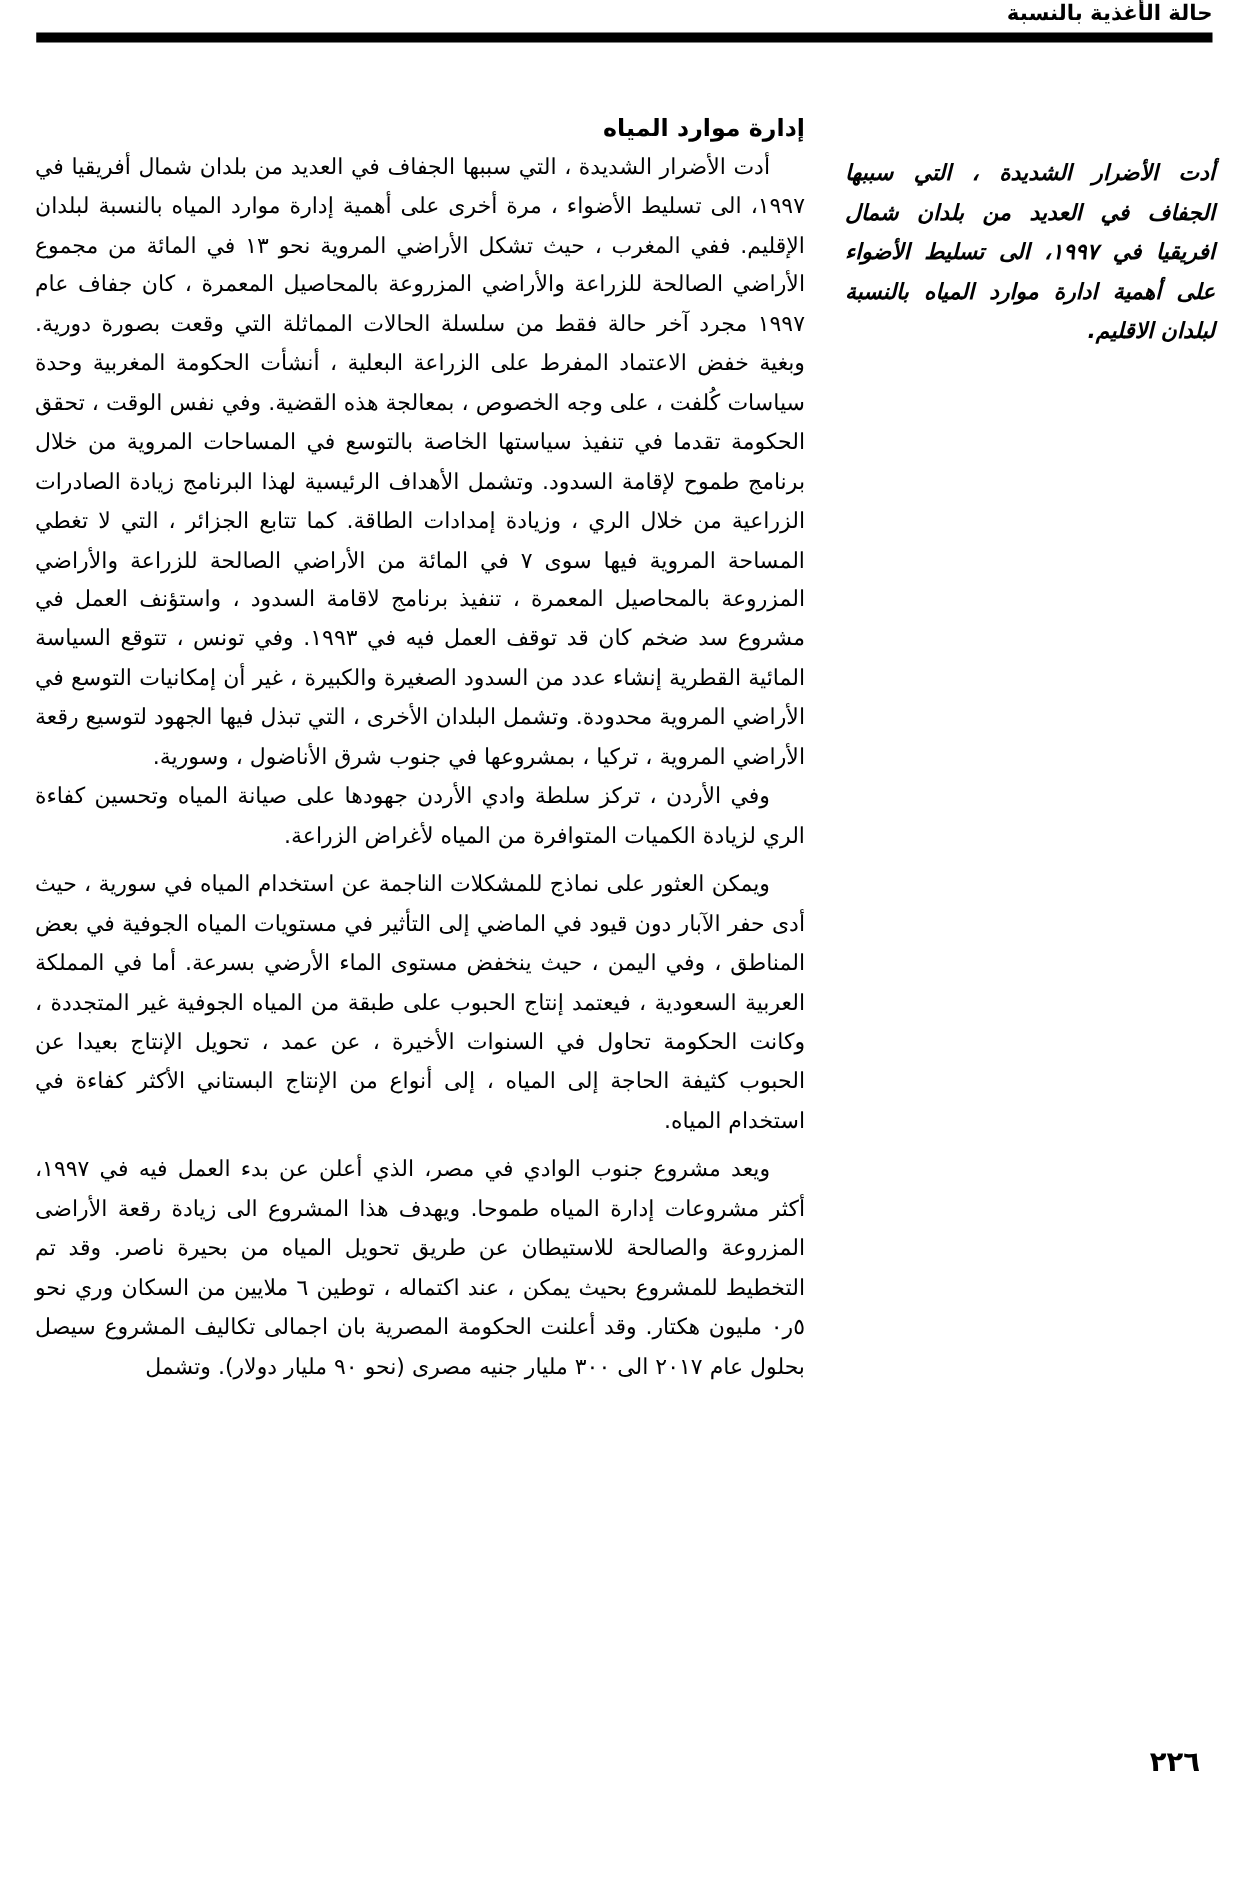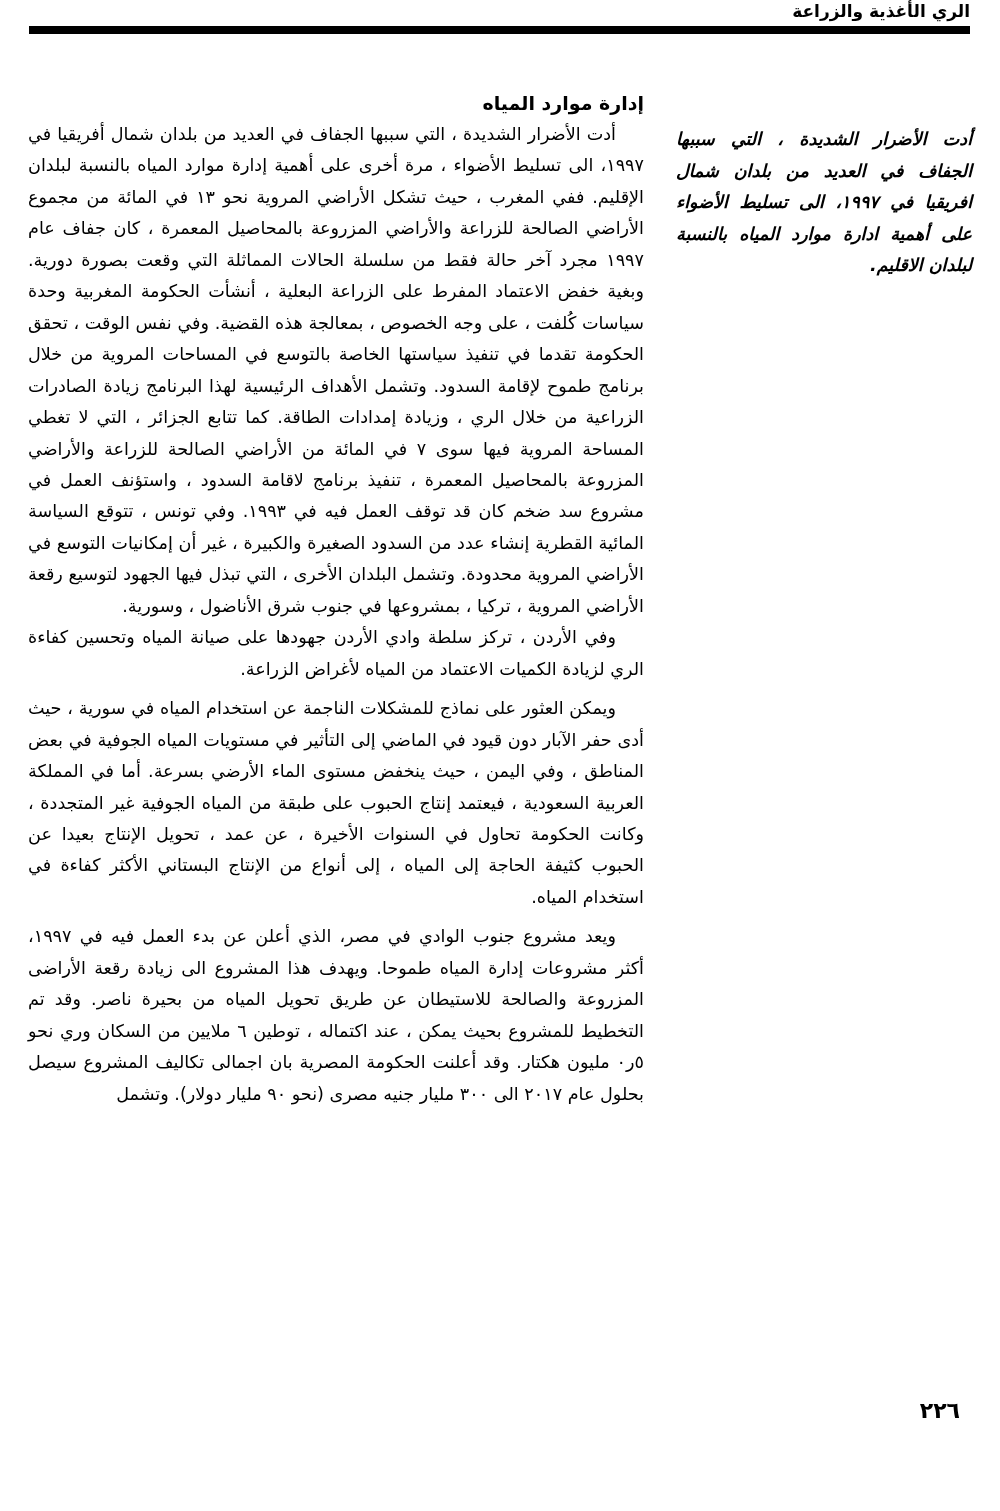--- a/index.html
+++ b/index.html
@@ -16,26 +16,26 @@
   .para { margin: 0; font-size: 17.6px; line-height: 31.45px; text-align: justify;
           text-align-last: right; }
   .para.indent { text-indent: 28px; }
   .para.gap { margin-top: 8px; }
   .folio { position: absolute; top: 1398px; right: 40px; font-size: 22px; font-weight: bold;
            direction: rtl; }
 </style>
 </head>
 <body>
 
-<div class="running-head">الري الأغذية والزراعة</div>
+<div class="running-head">حالة الأغذية بالنسبة</div>
 <div class="rule"></div>
 
 <aside class="sidebar">أدت الأضرار الشديدة ، التي سببها الجفاف في العديد من بلدان شمال افريقيا في ١٩٩٧، الى تسليط الأضواء على أهمية ادارة موارد المياه بالنسبة لبلدان الاقليم.</aside>
 
 <main class="main">
   <h2 class="heading">إدارة موارد المياه</h2>
   <p class="para indent">أدت الأضرار الشديدة ، التي سببها الجفاف في العديد من بلدان شمال أفريقيا في ١٩٩٧، الى تسليط الأضواء ، مرة أخرى على أهمية إدارة موارد المياه بالنسبة لبلدان الإقليم. ففي المغرب ، حيث تشكل الأراضي المروية نحو ١٣ في المائة من مجموع الأراضي الصالحة للزراعة والأراضي المزروعة بالمحاصيل المعمرة ، كان جفاف عام ١٩٩٧ مجرد آخر حالة فقط من سلسلة الحالات المماثلة التي وقعت بصورة دورية. وبغية خفض الاعتماد المفرط على الزراعة البعلية ، أنشأت الحكومة المغربية وحدة سياسات كُلفت ، على وجه الخصوص ، بمعالجة هذه القضية. وفي نفس الوقت ، تحقق الحكومة تقدما في تنفيذ سياستها الخاصة بالتوسع في المساحات المروية من خلال برنامج طموح لإقامة السدود. وتشمل الأهداف الرئيسية لهذا البرنامج زيادة الصادرات الزراعية من خلال الري ، وزيادة إمدادات الطاقة. كما تتابع الجزائر ، التي لا تغطي المساحة المروية فيها سوى ٧ في المائة من الأراضي الصالحة للزراعة والأراضي المزروعة بالمحاصيل المعمرة ، تنفيذ برنامج لاقامة السدود ، واستؤنف العمل في مشروع سد ضخم كان قد توقف العمل فيه في ١٩٩٣. وفي تونس ، تتوقع السياسة المائية القطرية إنشاء عدد من السدود الصغيرة والكبيرة ، غير أن إمكانيات التوسع في الأراضي المروية محدودة. وتشمل البلدان الأخرى ، التي تبذل فيها الجهود لتوسيع رقعة الأراضي المروية ، تركيا ، بمشروعها في جنوب شرق الأناضول ، وسورية.</p>
-  <p class="para indent">وفي الأردن ، تركز سلطة وادي الأردن جهودها على صيانة المياه وتحسين كفاءة الري لزيادة الكميات الاعتماد من المياه لأغراض الزراعة.</p>
+  <p class="para indent">وفي الأردن ، تركز سلطة وادي الأردن جهودها على صيانة المياه وتحسين كفاءة الري لزيادة الكميات المتوافرة من المياه لأغراض الزراعة.</p>
   <p class="para indent gap">ويمكن العثور على نماذج للمشكلات الناجمة عن استخدام المياه في سورية ، حيث أدى حفر الآبار دون قيود في الماضي إلى التأثير في مستويات المياه الجوفية في بعض المناطق ، وفي اليمن ، حيث ينخفض مستوى الماء الأرضي بسرعة. أما في المملكة العربية السعودية ، فيعتمد إنتاج الحبوب على طبقة من المياه الجوفية غير المتجددة ، وكانت الحكومة تحاول في السنوات الأخيرة ، عن عمد ، تحويل الإنتاج بعيدا عن الحبوب كثيفة الحاجة إلى المياه ، إلى أنواع من الإنتاج البستاني الأكثر كفاءة في استخدام المياه.</p>
   <p class="para indent gap">ويعد مشروع جنوب الوادي في مصر، الذي أعلن عن بدء العمل فيه في ١٩٩٧، أكثر مشروعات إدارة المياه طموحا. ويهدف هذا المشروع الى زيادة رقعة الأراضى المزروعة والصالحة للاستيطان عن طريق تحويل المياه من بحيرة ناصر. وقد تم التخطيط للمشروع بحيث يمكن ، عند اكتماله ، توطين ٦ ملايين من السكان وري نحو ٥ر٠ مليون هكتار. وقد أعلنت الحكومة المصرية بان اجمالى تكاليف المشروع سيصل بحلول عام ٢٠١٧ الى ٣٠٠ مليار جنيه مصرى (نحو ٩٠ مليار دولار). وتشمل</p>
 </main>
 
 <div class="folio">٢٢٦</div>
 
 </body></html>

